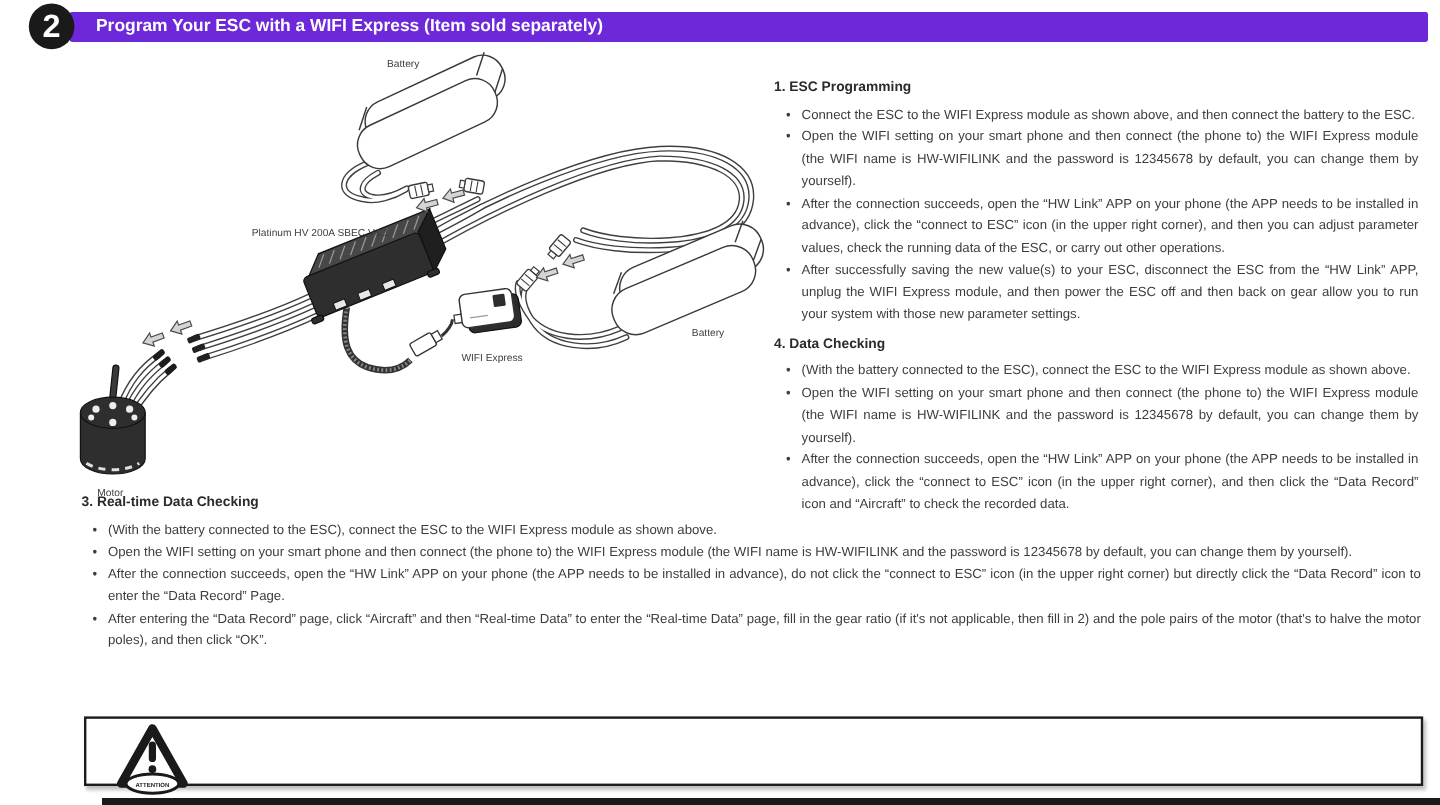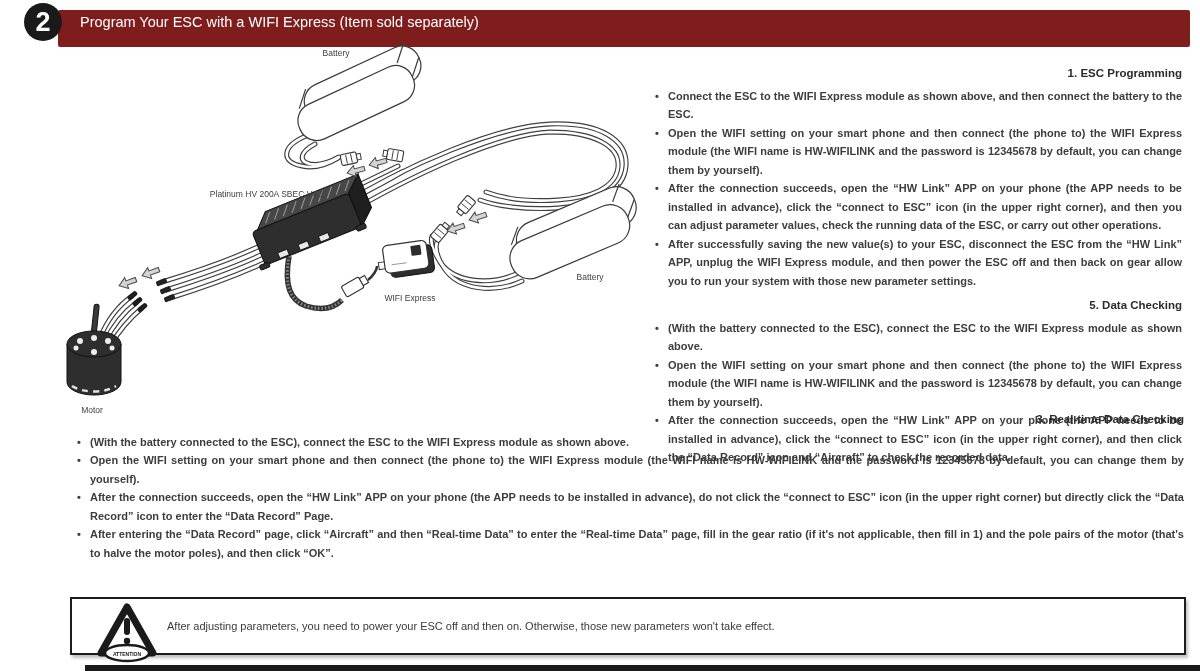--- a/index.html
+++ b/index.html
@@ -1,34 +1,34 @@
 <!DOCTYPE html>
 <html><head>
 <meta charset="utf-8">
 <style>
   html,body{margin:0;padding:0;background:#fff;}
   .page{position:relative;width:1200px;height:671px;background:#fff;overflow:hidden;
         font-family:"Liberation Sans",sans-serif;color:#3d3d3d;}
   
-  .header-bar{position:absolute;left:58px;top:10px;width:1132px;height:37px;background:#7f1d1d;
-              color:#fff;font-weight:normal;font-size:14.5px;line-height:25px;padding-left:22px;
+  .header-bar{position:absolute;left:58px;top:10px;width:1132px;height:25px;background:#6d28d9;
+              color:#fff;font-weight:bold;font-size:14.5px;line-height:25px;padding-left:22px;
               box-sizing:border-box;border-radius:2px;}
   .step-circle{position:absolute;left:24px;top:3px;width:38px;height:38px;background:#1a1a1a;
                border-radius:50%;color:#fff;font-weight:bold;font-size:27px;display:flex;
                align-items:center;justify-content:center;z-index:2;}
   
   .diagram{position:absolute;left:30px;top:40px;width:615px;height:385px;overflow:visible;}
   .wo{stroke:#3f3f3f;stroke-width:5;fill:none;stroke-linecap:round;}
   .wi{stroke:#fff;stroke-width:2.7;fill:none;stroke-linecap:round;}
   .dlabel{font-size:8.5px;fill:#3d3d3d;}
   
   .col-right{position:absolute;left:645px;top:64px;width:537px;font-size:11px;line-height:18.5px;
              text-align:justify;}
-  .sec-h{font-weight:bold;font-size:11.5px;color:#2b2b2b;margin:0 0 4px 0;text-align:right;}
-  ul.blist{margin:0 0 6px 0;padding:0;list-style:none;font-weight:bold;}
+  .sec-h{font-weight:bold;font-size:11.5px;color:#2b2b2b;margin:0 0 4px 0;text-align:left;}
+  ul.blist{margin:0 0 6px 0;padding:0;list-style:none;}
   ul.blist li{position:relative;padding-left:23px;margin:0;}
   ul.blist li::before{content:"\2022";position:absolute;left:10px;top:0;color:#3d3d3d;}
   .sec3{position:absolute;left:68px;top:410px;width:1116px;font-size:11px;line-height:18.5px;
         text-align:justify;}
   .sec3 ul.blist li{padding-left:22px;}
   .sec3 ul.blist li::before{left:9px;}
   
   .attention{position:absolute;left:70px;top:597px;width:1112px;height:54px;background:#fff;
              border:2px solid #1c1c1c;box-shadow:2px 3px 3px rgba(0,0,0,.25);}
   .att-text{position:absolute;left:95px;right:20px;top:50%;transform:translateY(-50%);
@@ -241,44 +241,43 @@
     <div>
       <div class="sec-h">1. ESC Programming</div>
       <ul class="blist">
         <li>Connect the ESC to the WIFI Express module as shown above, and then connect the battery to the ESC.</li>
         <li>Open the WIFI setting on your smart phone and then connect (the phone to) the WIFI Express module (the WIFI name is HW-WIFILINK and the password is 12345678 by default, you can change them by yourself).</li>
         <li>After the connection succeeds, open the “HW Link” APP on your phone (the APP needs to be installed in advance), click the “connect to ESC” icon (in the upper right corner), and then you can adjust parameter values, check the running data of the ESC, or carry out other operations.</li>
         <li>After successfully saving the new value(s) to your ESC, disconnect the ESC from the “HW Link” APP, unplug the WIFI Express module, and then power the ESC off and then back on gear allow you to run your system with those new parameter settings.</li>
       </ul>
     </div>
     <div>
-      <div class="sec-h">5. Data Checking</div>
+      <div class="sec-h">4. Data Checking</div>
       <ul class="blist">
         <li>(With the battery connected to the ESC), connect the ESC to the WIFI Express module as shown above.</li>
         <li>Open the WIFI setting on your smart phone and then connect (the phone to) the WIFI Express module (the WIFI name is HW-WIFILINK and the password is 12345678 by default, you can change them by yourself).</li>
         <li>After the connection succeeds, open the “HW Link” APP on your phone (the APP needs to be installed in advance), click the “connect to ESC” icon (in the upper right corner), and then click the “Data Record” icon and “Aircraft” to check the recorded data.</li>
       </ul>
     </div>
   </div>
 
   <div class="sec3">
     <div class="sec-h">3. Real-time Data Checking</div>
     <ul class="blist">
       <li>(With the battery connected to the ESC), connect the ESC to the WIFI Express module as shown above.</li>
       <li>Open the WIFI setting on your smart phone and then connect (the phone to) the WIFI Express module (the WIFI name is HW-WIFILINK and the password is 12345678 by default, you can change them by yourself).</li>
       <li>After the connection succeeds, open the “HW Link” APP on your phone (the APP needs to be installed in advance), do not click the “connect to ESC” icon (in the upper right corner) but directly click the “Data Record” icon to enter the “Data Record” Page.</li>
-      <li>After entering the “Data Record” page, click “Aircraft” and then “Real-time Data” to enter the “Real-time Data” page, fill in the gear ratio (if it's not applicable, then fill in 1) and the pole pairs of the motor (that's to halve the motor poles), and then click “OK”.</li>
+      <li>After entering the “Data Record” page, click “Aircraft” and then “Real-time Data” to enter the “Real-time Data” page, fill in the gear ratio (if it's not applicable, then fill in 2) and the pole pairs of the motor (that's to halve the motor poles), and then click “OK”.</li>
     </ul>
   </div>
 
   <div class="attention">
     <svg class="att-icon" viewBox="0 0 66 64">
       <polygon points="33,6 59,52 7,52" fill="#fff" stroke="#1a1a1a" stroke-width="7" stroke-linejoin="round"></polygon>
       <rect x="30" y="17" width="6" height="17" rx="3" fill="#1a1a1a"></rect>
       <circle cx="33" cy="40" r="3.2" fill="#1a1a1a"></circle>
       <ellipse cx="33" cy="52" rx="22" ry="8" fill="#fff" stroke="#1a1a1a" stroke-width="2.5"></ellipse>
       <text x="33" y="54.5" text-anchor="middle" font-size="5" font-weight="bold" fill="#1a1a1a">ATTENTION</text>
     </svg>
-    <div class="att-text">After adjusting parameters, you need to power your ESC off and then on. Otherwise, those new parameters won't take effect.</div>
   </div>
 
   <div class="bottom-strip"></div>
 </div>
 
 </body></html>

